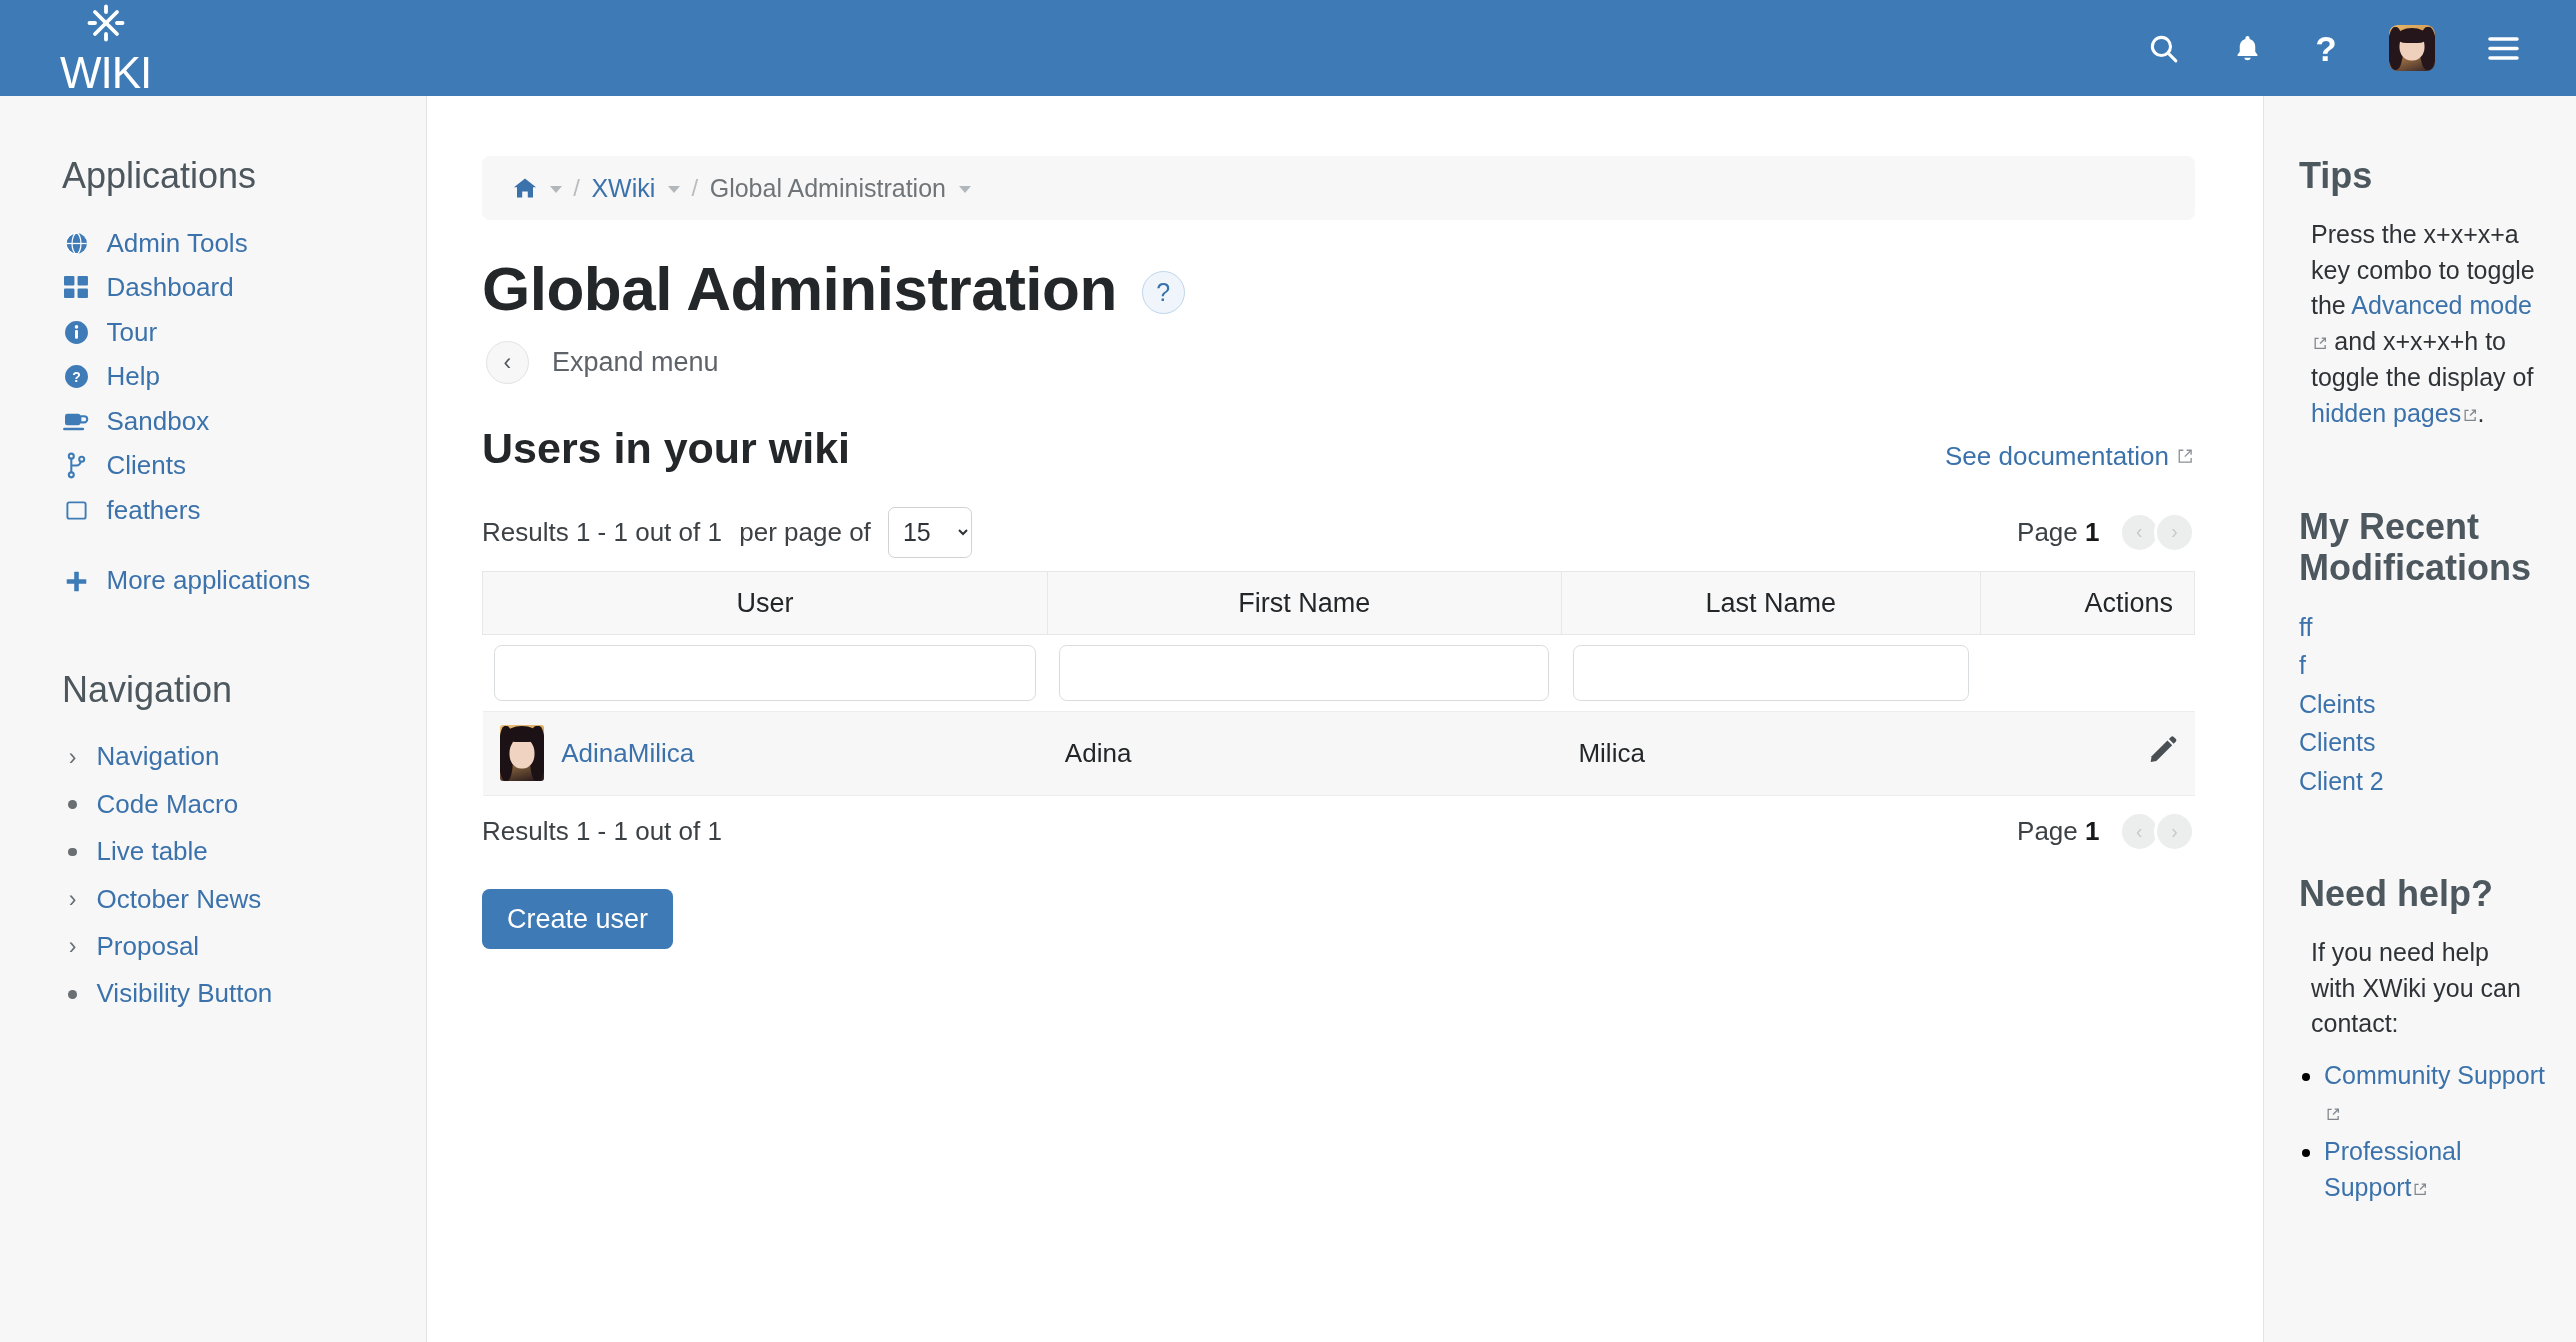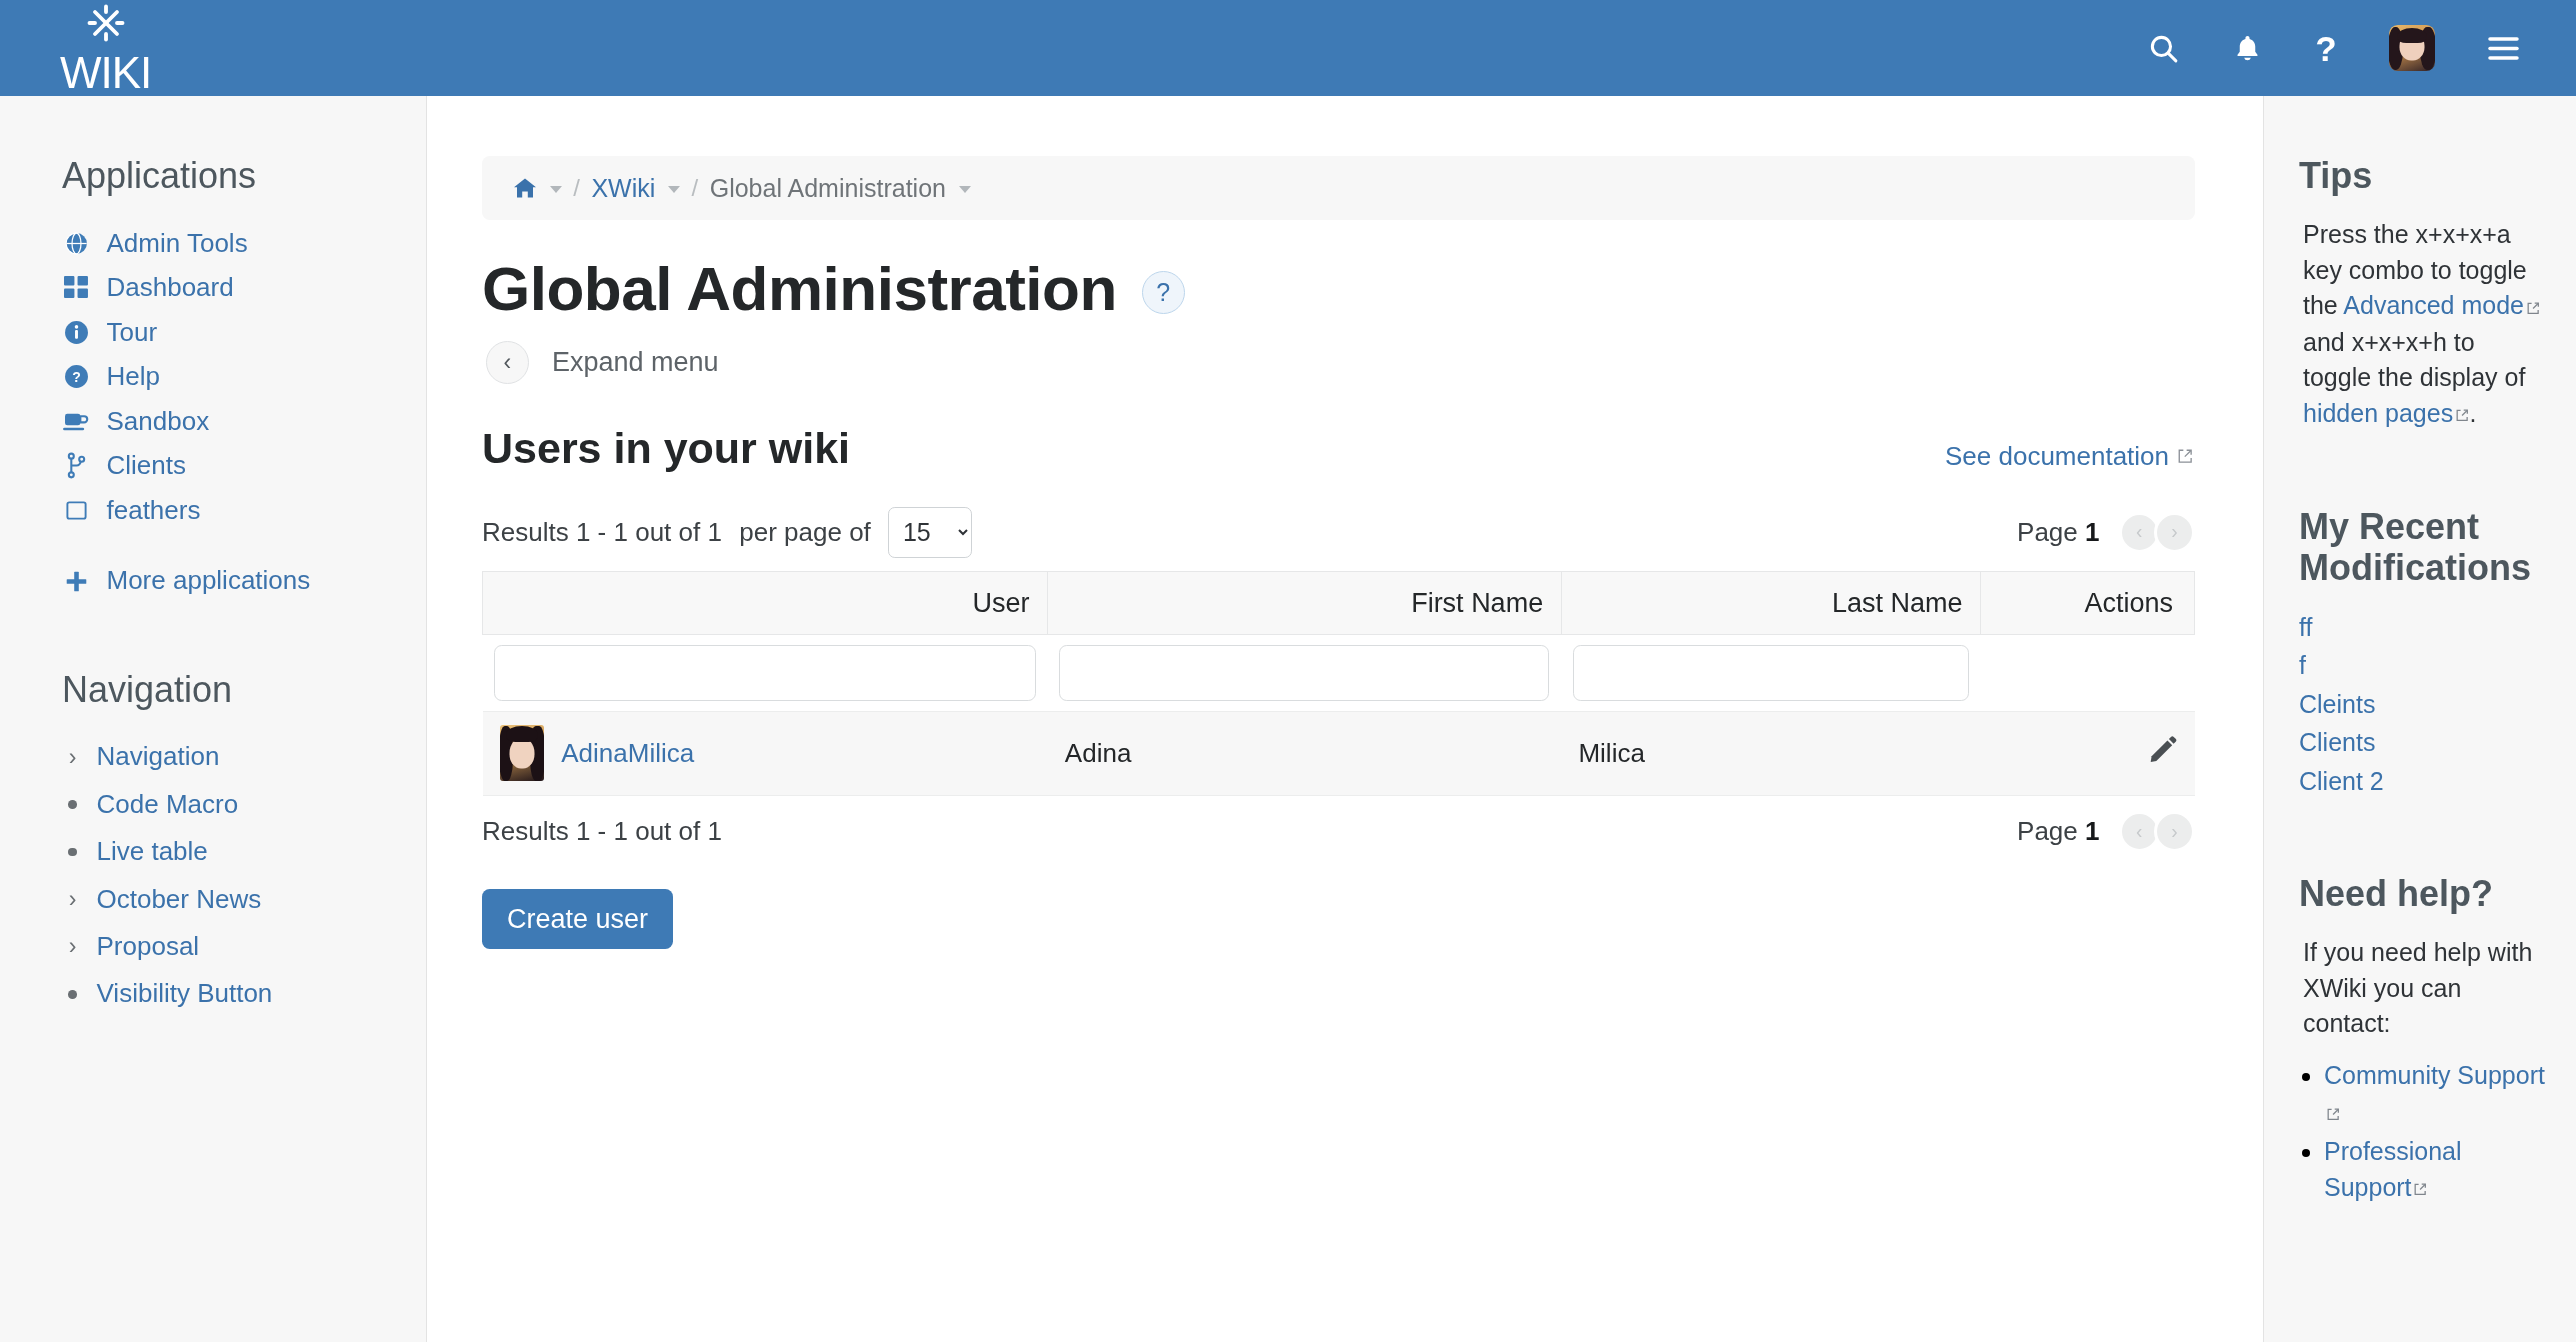--- a/index.html
+++ b/index.html
@@ -151,21 +151,21 @@
     width: 41px; height: 41px; border-radius: 50%;
     background: #eceded; color: #c6c9cb;
     display: flex; align-items: center; justify-content: center;
     font-size: 19.3px; border: 3.9px solid #fff; margin-left: -5.8px; cursor: pointer;
   }
   .pager-btn:first-child { margin-left: 0; }
 
   table.livetable { width: 100%; border-collapse: collapse; table-layout: fixed; }
   table.livetable th {
     background: #f8f8f8; border: 1px solid #e6e7e8; border-bottom: 1px solid #e6e7e8;
-    text-align: right; font-size: 27px; font-weight: 400; color: #242729;
+    text-align: center; font-size: 27px; font-weight: 400; color: #242729;
     padding: 15.5px 17.4px; height: 60px;
   }
   table.livetable th.col-actions { text-align: right; padding-right: 21px; }
   td.filter-cell { padding: 9.7px 11.6px; border: none; background: #fff; }
   .filter-input {
     width: 100%; height: 56px;
     border: 1px solid #d9dcde; border-radius: 7.7px; background: #fff;
     font-size: 25px; padding: 0 13.5px; font-family: "Liberation Sans", sans-serif;
     outline: none; color:#2f3337;
   }
@@ -206,21 +206,21 @@
   
   .rightpanel {
     width: 313px; flex: 0 0 313px;
     background: #f7f7f7; border-left: 1px solid #e3e3e3;
     padding: 60px 27px 0 35px;
   }
   .rp-title {
     font-size: 36px; font-weight: 700; color: #4d575e; margin: 0 0 21px 0; line-height: 1.12;
   }
   .rp-title.spaced { margin-top: 75px; }
-  .rp-text { font-size: 25px; color: #2f3337; line-height: 1.42; margin: 4px; }
+  .rp-text { font-size: 25px; color: #2f3337; line-height: 1.42; margin: 12px; }
   .rp-link { color: #3b72ab; text-decoration: none; cursor: pointer; }
   .rp-list { list-style: none; margin: 0; padding: 0; }
   .rp-list li { margin-bottom: 1.9px; }
   .rp-list a { font-size: 25px; color: #3b72ab; text-decoration: none; line-height: 1.46; cursor:pointer;}
   .rp-bullets { margin: 15.5px 0 0 0; padding: 0 0 0 25px; }
   .rp-bullets li { font-size: 25px; line-height: 1.45; margin-bottom: 1.9px; }
   .ext { display:inline-block; vertical-align: -1px; margin-left: 1.9px; }
 </style>
 </head>
 <body>

